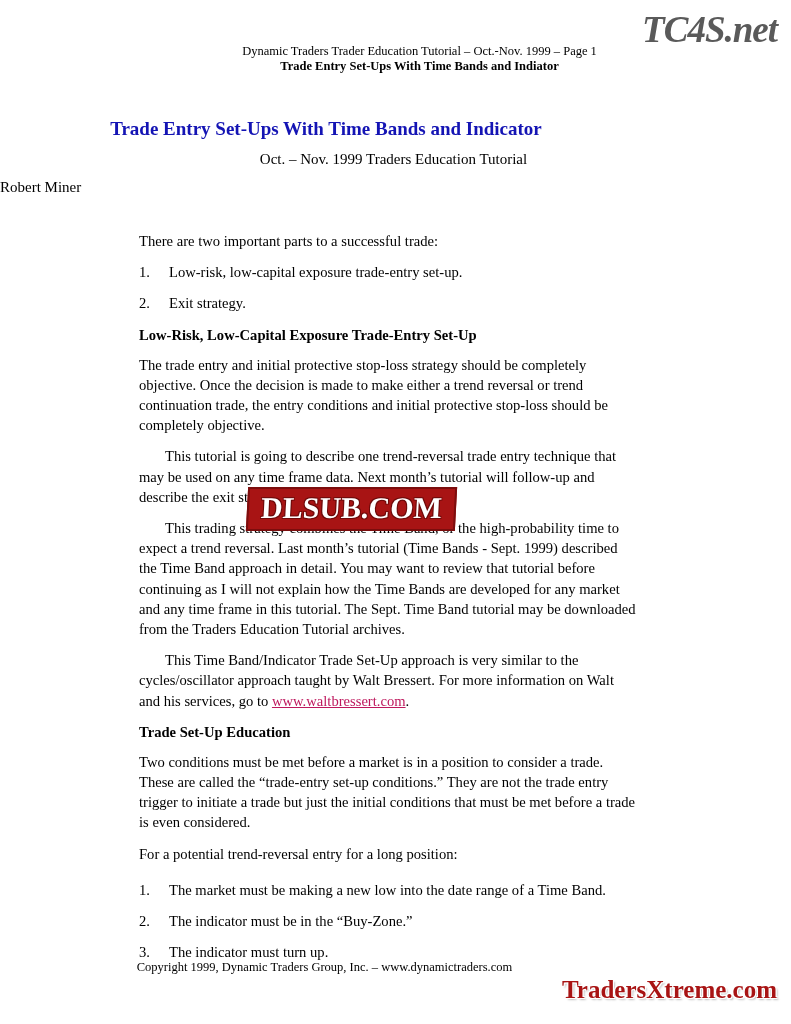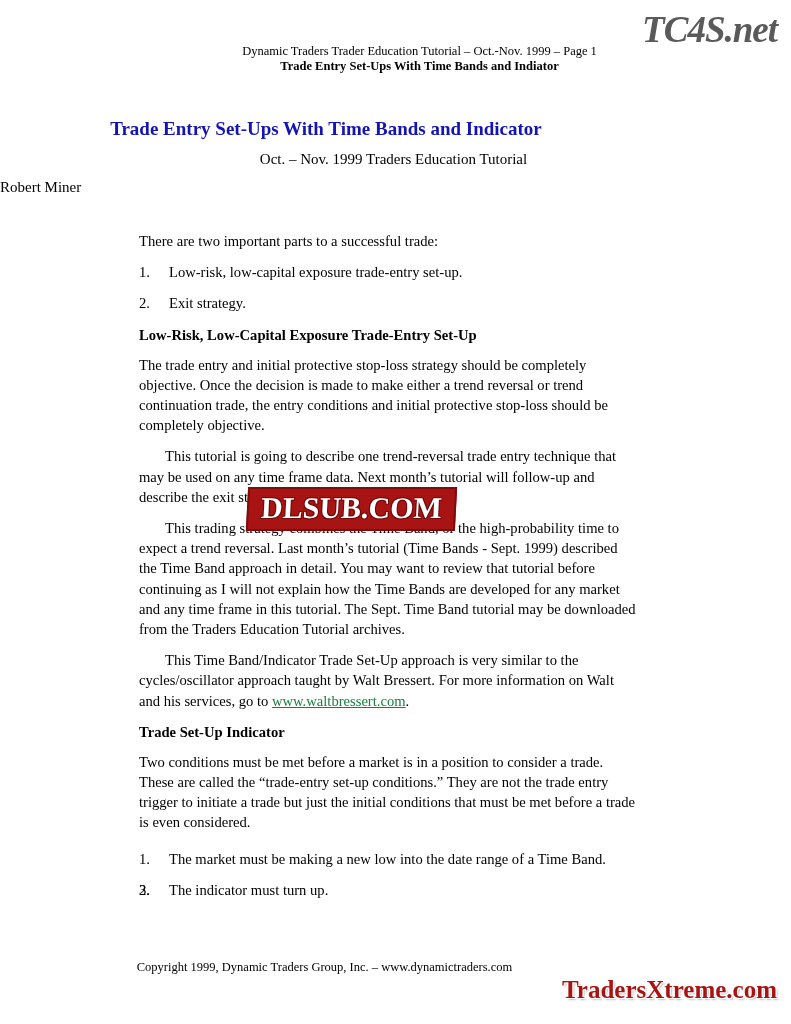--- a/index.html
+++ b/index.html
@@ -106,21 +106,21 @@
     margin: 0 0 11px 0;
     padding-left: 30px;
     position: relative;
   }
   .numlist li .num {
     position: absolute;
     left: 0;
     top: 0;
   }
   .lnk {
-    color: #15803d;
+    color: #be185d;
     text-decoration: underline;
   }
   .gap-before { margin-top: 16px; }
 
   
   .wm-center {
     position: absolute;
     left: 247px;
     top: 487px;
     z-index: 6;
@@ -200,32 +200,34 @@
     <h2>Low-Risk, Low-Capital Exposure Trade-Entry Set-Up</h2>
 
     <p>The trade entry and initial protective stop-loss strategy should be completely objective. Once the decision is made to make either a trend reversal or trend continuation trade, the entry conditions and initial protective stop-loss should be completely objective.</p>
 
     <p class="indent">This tutorial is going to describe one trend-reversal trade entry technique that may be used on any time frame data. Next month’s tutorial will follow-up and describe the exit strategy for this trading approach.</p>
 
     <p class="indent">This trading strategy combines the Time Band, or the high-probability time to expect a trend reversal. Last month’s tutorial (Time Bands - Sept. 1999) described the Time Band approach in detail. You may want to review that tutorial before continuing as I will not explain how the Time Bands are developed for any market and any time frame in this tutorial. The Sept. Time Band tutorial may be downloaded from the Traders Education Tutorial archives.</p>
 
     <p class="indent"><span>This Time Band/Indicator Trade Set-Up approach is very similar to the cycles/oscillator approach taught by Walt Bressert. For more information on Walt and his services, go to </span><a class="lnk" href="#">www.waltbressert.com</a><span>.</span></p>
 
-    <h2>Trade Set-Up Indicator</h2>
+    <h2>Trade Set-Up Education</h2>
 
     <p>Two conditions must be met before a market is in a position to consider a trade. These are called the “trade-entry set-up conditions.” They are not the trade entry trigger to initiate a trade but just the initial conditions that must be met before a trade is even considered.</p>
 
+    <p>For a potential trend-reversal entry for a long position:</p>
 
     <ul class="numlist gap-before">
       <li>
         <span class="num">1.</span>
         <span>The market must be making a new low into the date range of a Time Band.</span>
       </li>
       <li>
         <span class="num">2.</span>
+        <span>The indicator must be in the “Buy-Zone.”</span>
       </li>
       <li>
         <span class="num">3.</span>
         <span>The indicator must turn up.</span>
       </li>
     </ul>
 
   </div>
 
   <div class="wm-center">DLSUB.COM</div>

